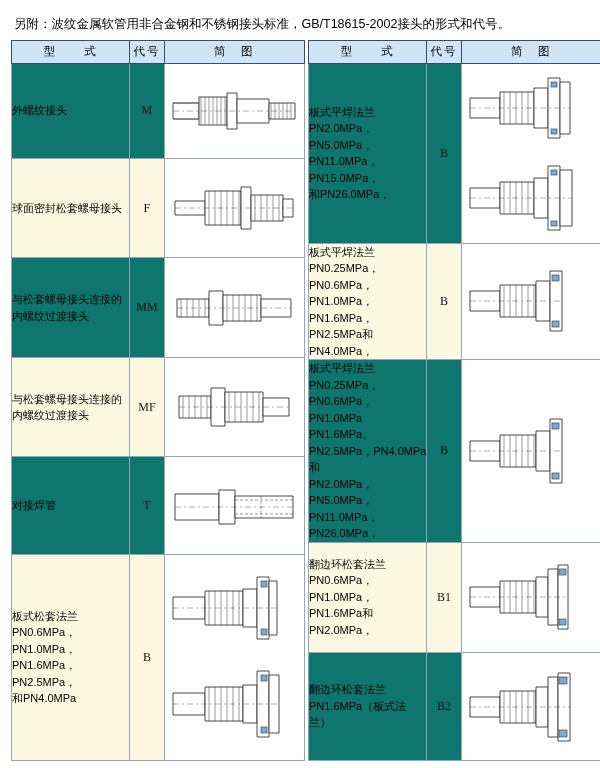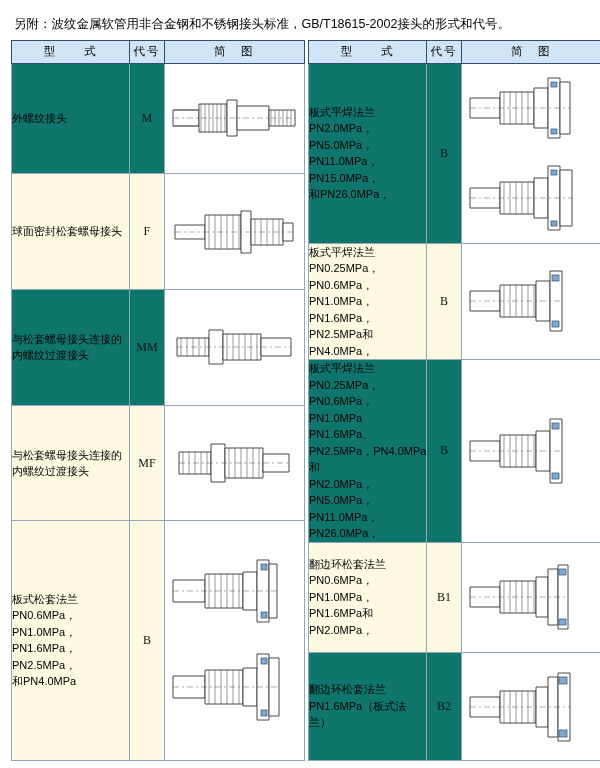--- a/index.html
+++ b/index.html
@@ -232,20 +232,41 @@
                 <line x1="76" y1="28" x2="76" y2="58"></line>
                 <line x1="82" y1="28" x2="82" y2="58"></line>
                 <line x1="88" y1="28" x2="88" y2="58"></line>
                 <line x1="94" y1="28" x2="94" y2="58"></line>
                 <line x1="14" y1="43" x2="124" y2="43" stroke-dasharray="6 3 2 3" stroke-width="0.5"></line>
               </g>
             </svg>
           </td>
         </tr>
 
+        <tr class="wh" style="height:90px">
+          <td class="type">
+            <span style="white-space:pre-line">对接焊管</span>
+          </td>
+          <td class="code">T</td>
+          <td class="fig">
+            <svg class="fig-box" width="138" height="84" viewBox="0 0 138 84">
+              <g fill="#ffffff" stroke="#333" stroke-width="0.9">
+                <path d="M10 30 L10 56 L54 56 L54 30 Z"></path>
+                <path d="M54 26 L54 60 L70 60 L70 26 Z"></path>
+                <path d="M70 32 L70 54 L128 54 L128 32 Z"></path>
+              </g>
+              <g stroke="#555" stroke-width="0.6">
+                <line x1="96" y1="32" x2="96" y2="54" stroke-dasharray="3 2"></line>
+                <line x1="70" y1="36" x2="128" y2="36" stroke-dasharray="3 2"></line>
+                <line x1="70" y1="50" x2="128" y2="50" stroke-dasharray="3 2"></line>
+                <line x1="10" y1="43" x2="128" y2="43" stroke-dasharray="6 3 2 3" stroke-width="0.5"></line>
+              </g>
+            </svg>
+          </td>
+        </tr>
 
         <tr class="hl" style="height:190px">
           <td class="type">
             <span style="white-space:pre-line">板式松套法兰
 PN0.6MPa，PN1.0MPa，
 PN1.6MPa，PN2.5MPa，
 和PN4.0MPa</span>
           </td>
           <td class="code">B</td>
           <td class="fig">

